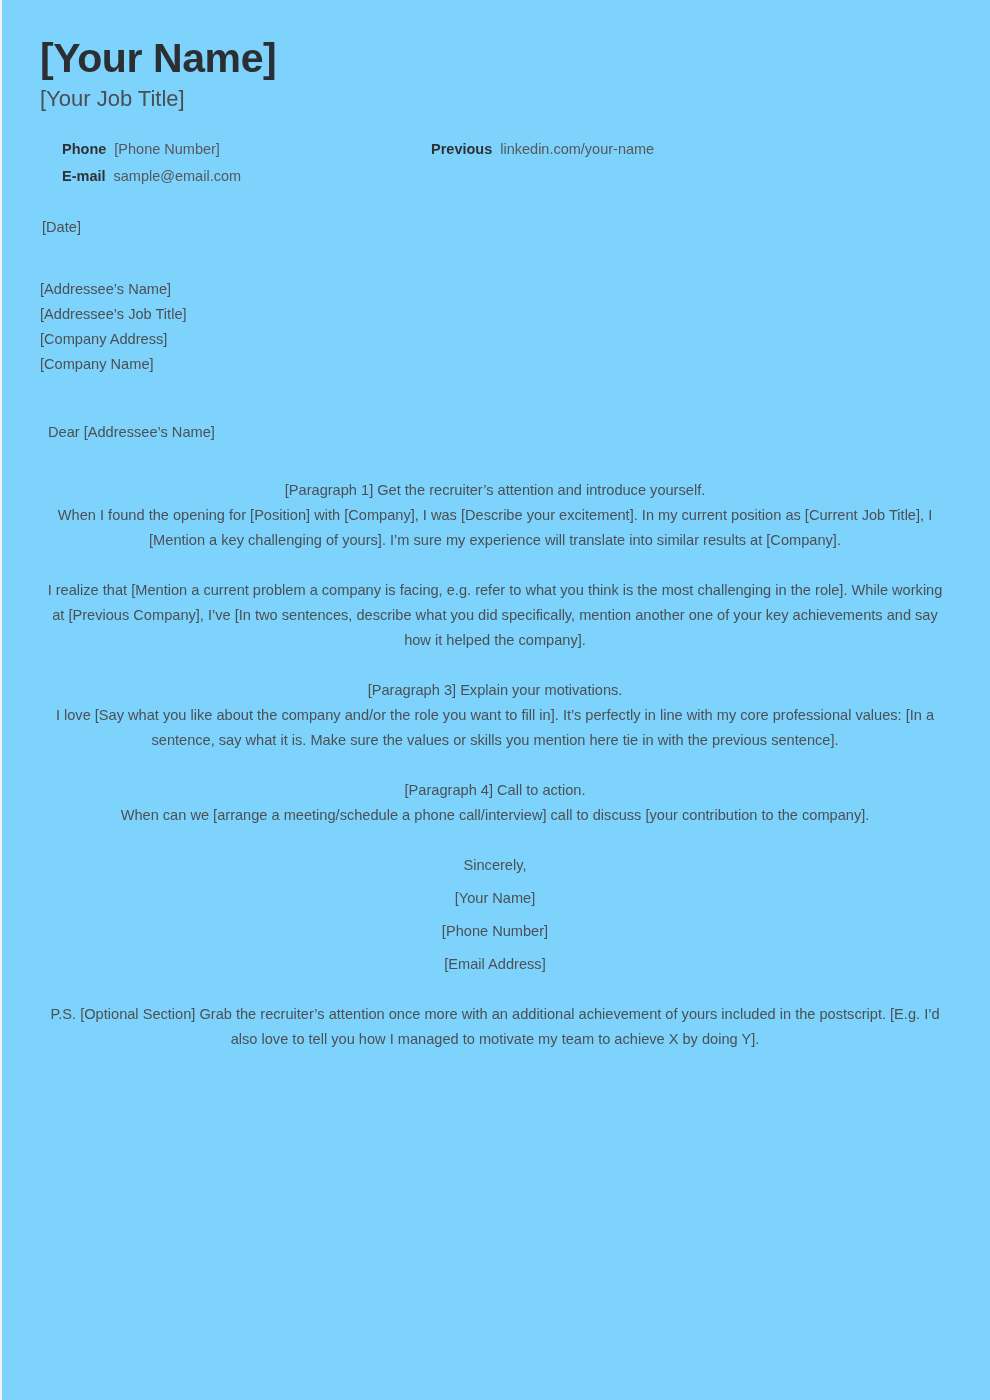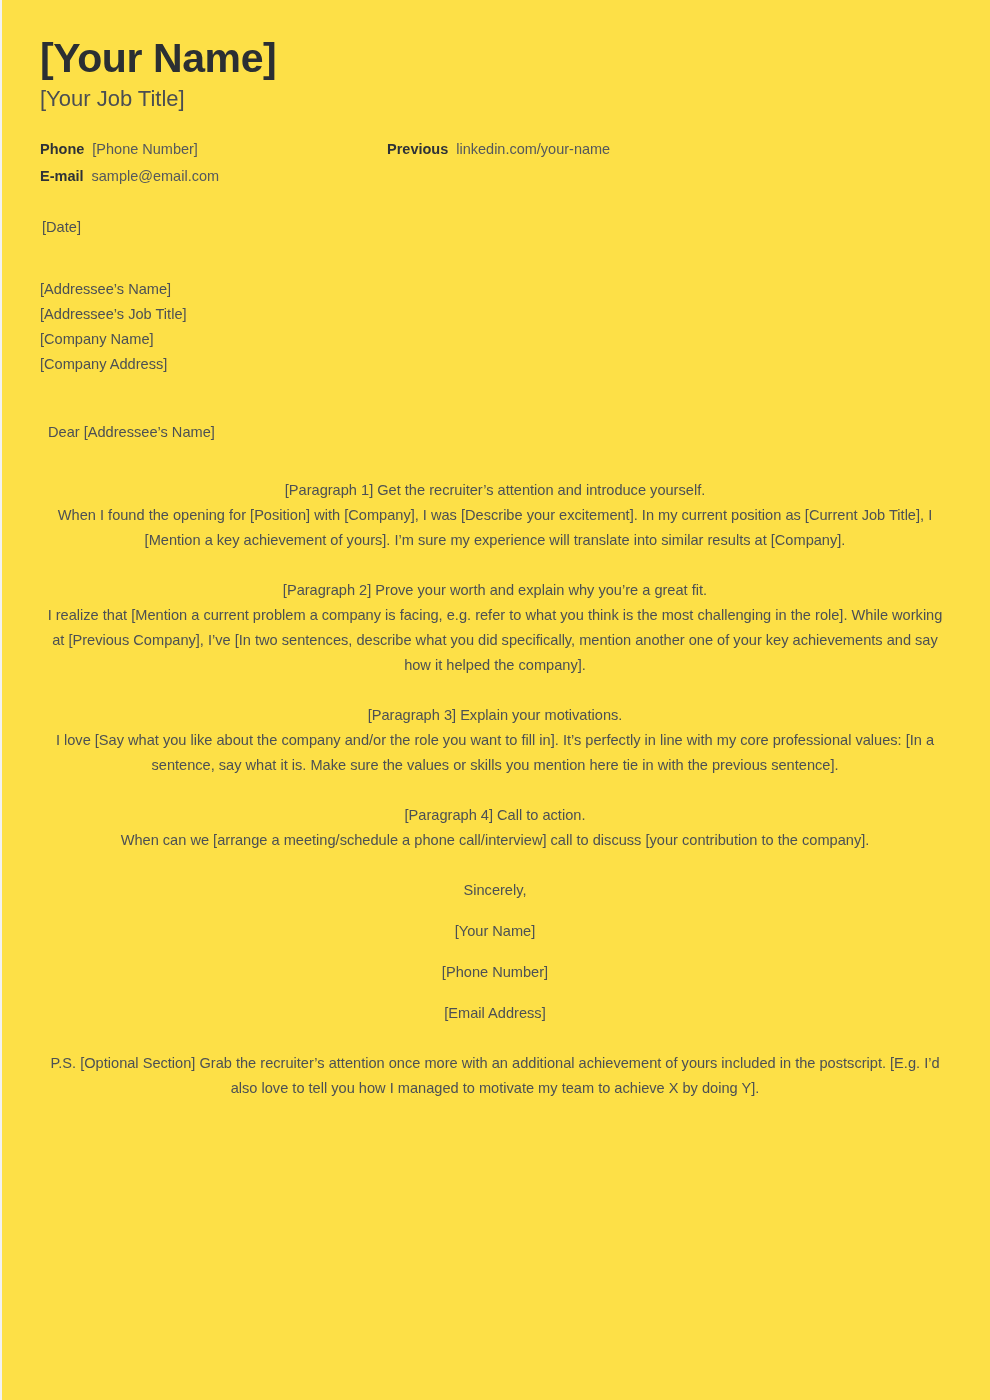--- a/index.html
+++ b/index.html
@@ -12,21 +12,21 @@
     height: 1400px;
     font-family: "Liberation Sans", sans-serif;
     color: #4a4a4a;
     -webkit-font-smoothing: antialiased;
   }
 
   .page {
     position: relative;
     width: 990px;
     height: 1400px;
-    background: #fde047;
+    background: #7dd3fc;
     box-sizing: border-box;
     border-left: 2px solid #f2f2f2;
     overflow: hidden;
   }
 
   .page-inner {
     padding: 36px 40px 0 38px;
   }
 
   
@@ -50,20 +50,21 @@
     width: 100%;
   }
   .contact-row {
     display: flex;
     align-items: baseline;
     margin-bottom: 11px;
   }
   .contact-col {
     display: flex;
     align-items: center;
+    margin-left: 22px;
   }
   .contact-col.left { width: 347px; flex: 0 0 347px; }
   .contact-label {
     font-size: 14.5px;
     font-weight: bold;
     color: #2e3237;
     white-space: nowrap;
   }
   .contact-value {
     font-size: 14.5px;
@@ -88,21 +89,21 @@
 
   .date-line { margin: 2px; }
   .addressee { margin: 0; }
 
   .para {
     margin: 0 0 25px 0;
     max-width: 912px;
   }
   .para p { margin: 0; text-align: center; }
 
-  .signature p { margin: 16px; }
+  .signature p { margin: 8px; }
 </style>
 </head>
 <body>
 
 <div class="page">
   <div class="page-inner">
 
     <div>
       <h1 class="name">[Your Name]</h1>
       <h2 class="job-title">[Your Job Title]</h2>
@@ -130,37 +131,36 @@
 
     <div class="letter">
 
       <p class="date-line">[Date]</p>
 
       <div class="spacer-md"></div>
 
       <div class="addressee-block">
         <p class="addressee">[Addressee’s Name]</p>
         <p class="addressee">[Addressee’s Job Title]</p>
+        <p class="addressee">[Company Address]</p>
         <p class="addressee">[Company Name]</p>
-        <p class="addressee">[Company Address]</p>
       </div>
 
       <div class="spacer-md"></div>
 
       <p class="line">Dear [Addressee’s Name]</p>
 
       <div class="spacer-sm"></div>
 
       <div class="para">
         <p>[Paragraph 1] Get the recruiter’s attention and introduce yourself.</p>
-        <p>When I found the opening for [Position] with [Company], I was [Describe your excitement]. In my current position as [Current Job Title], I [Mention a key achievement of yours]. I’m sure my experience will translate into similar results at [Company].</p>
+        <p>When I found the opening for [Position] with [Company], I was [Describe your excitement]. In my current position as [Current Job Title], I [Mention a key challenging of yours]. I’m sure my experience will translate into similar results at [Company].</p>
       </div>
 
       <div class="para">
-        <p>[Paragraph 2] Prove your worth and explain why you’re a great fit.</p>
         <p>I realize that [Mention a current problem a company is facing, e.g. refer to what you think is the most challenging in the role]. While working at [Previous Company], I’ve [In two sentences, describe what you did specifically, mention another one of your key achievements and say how it helped the company].</p>
       </div>
 
       <div class="para">
         <p>[Paragraph 3] Explain your motivations.</p>
         <p>I love [Say what you like about the company and/or the role you want to fill in]. It’s perfectly in line with my core professional values: [In a sentence, say what it is. Make sure the values or skills you mention here tie in with the previous sentence].</p>
       </div>
 
       <div class="para">
         <p>[Paragraph 4] Call to action.</p>

